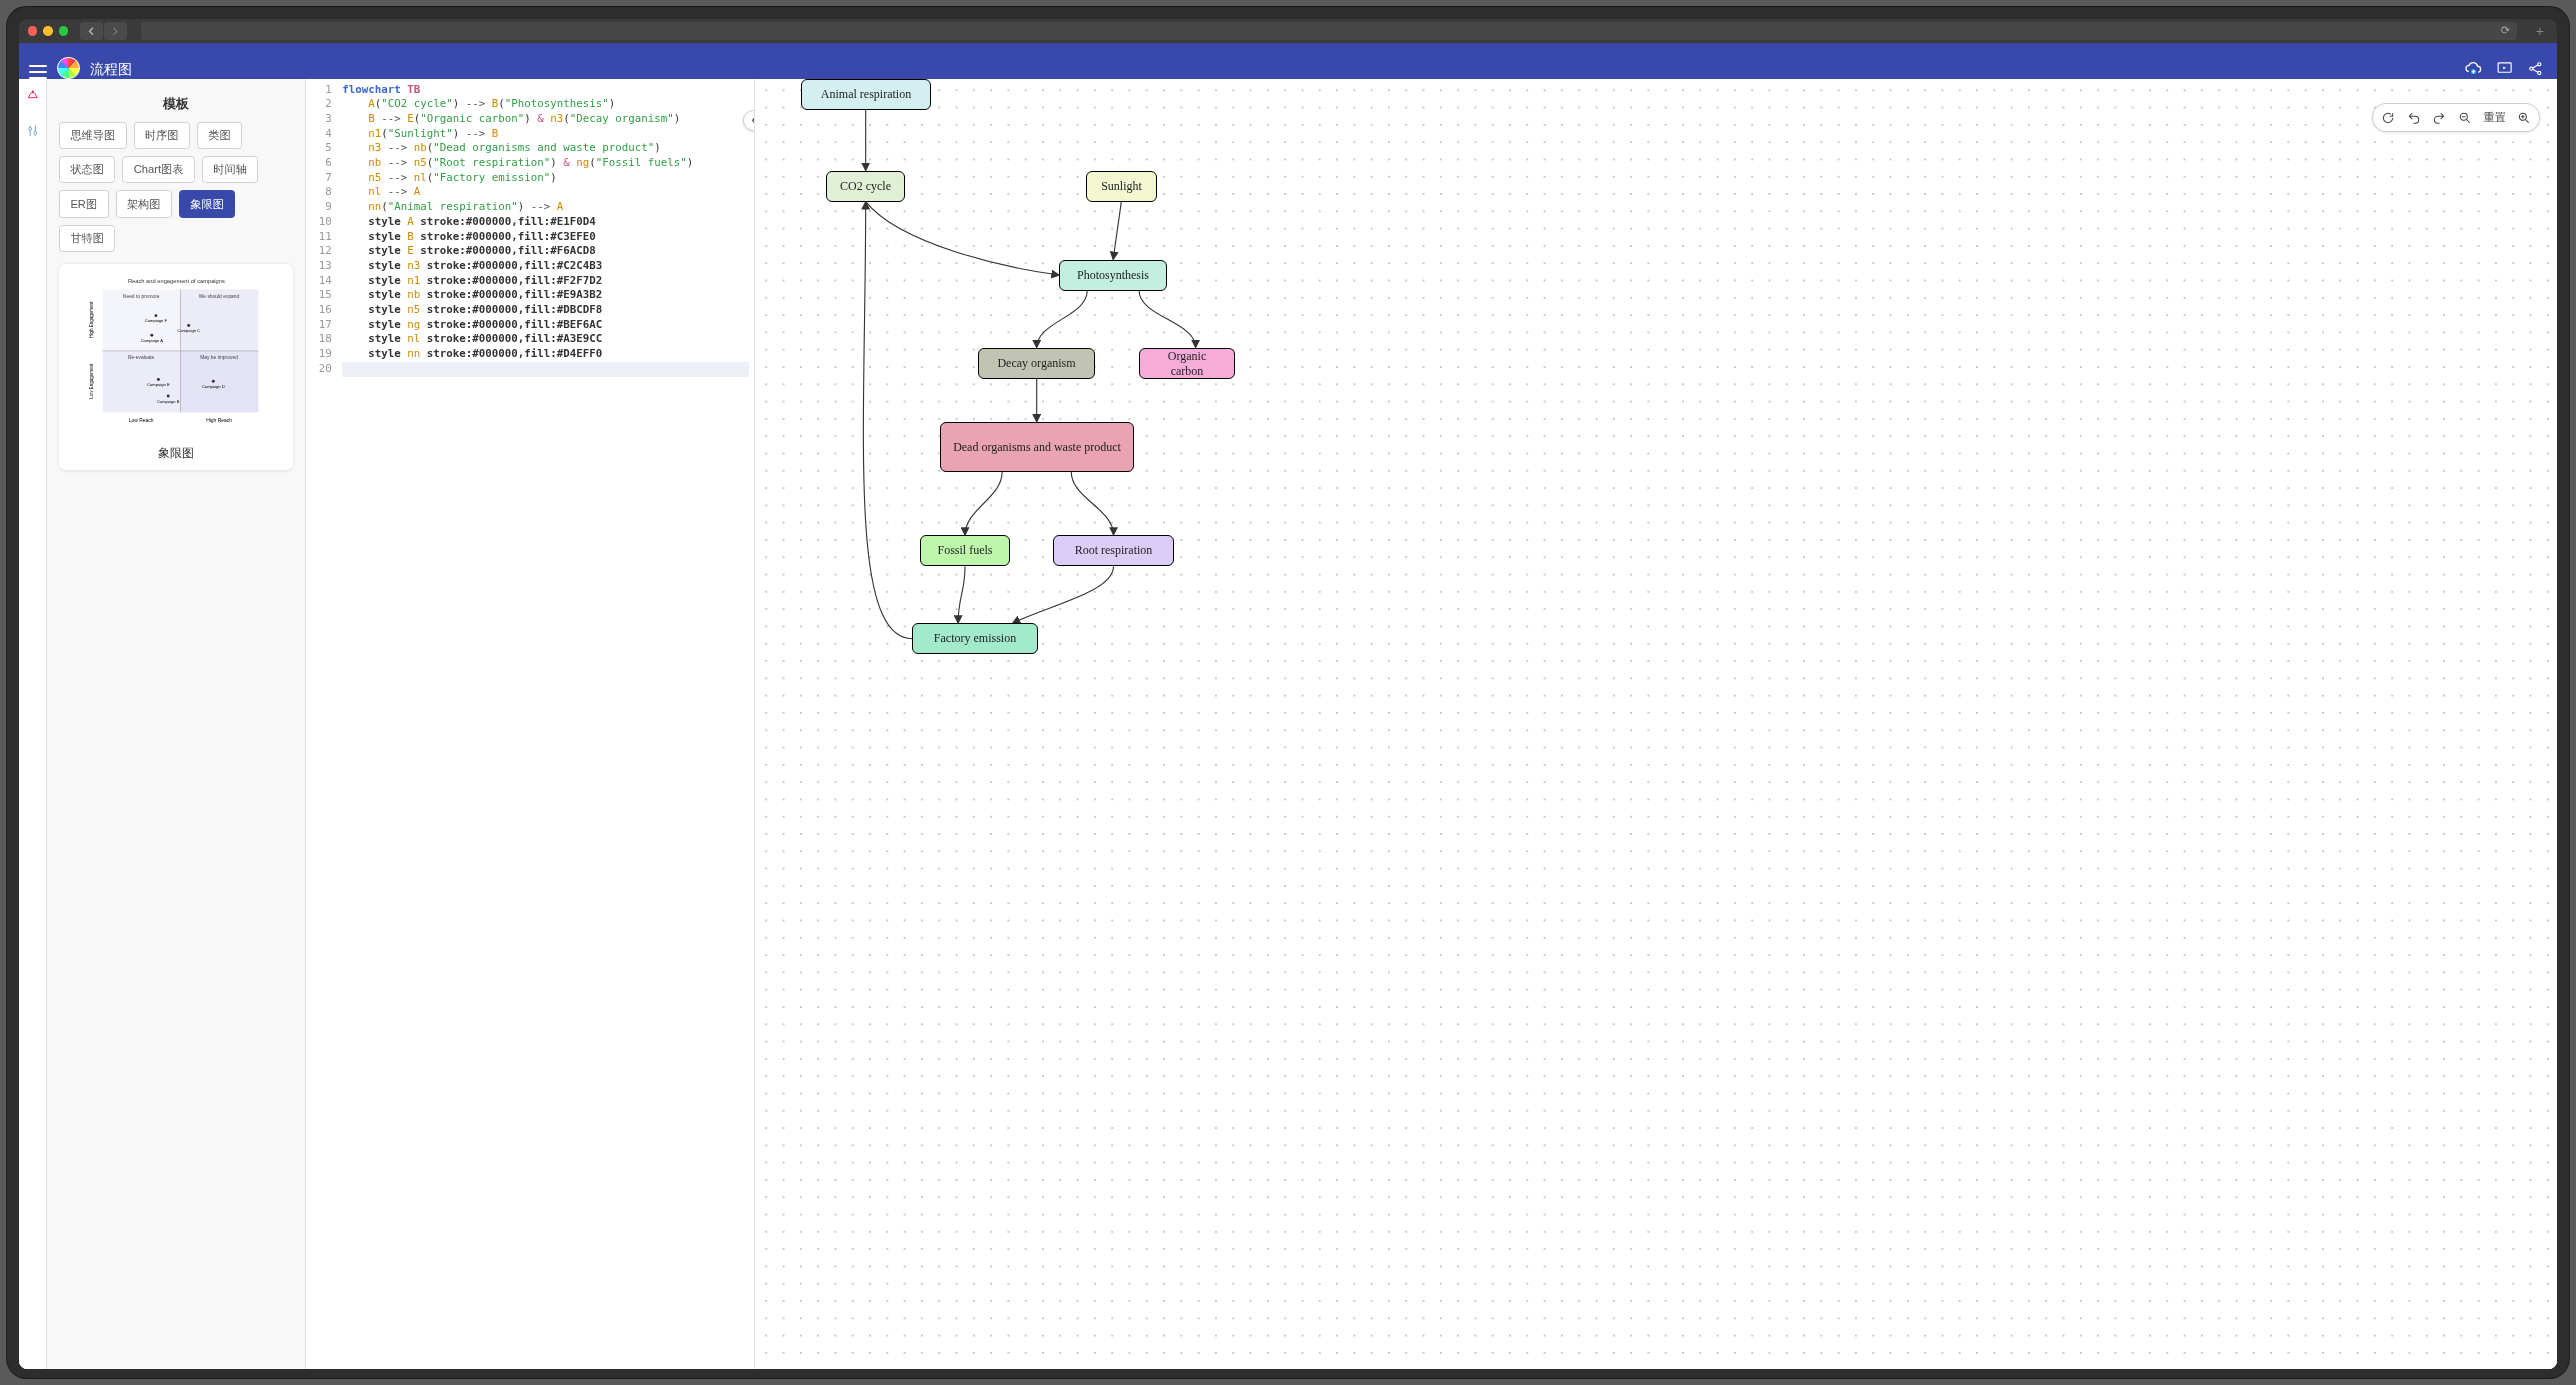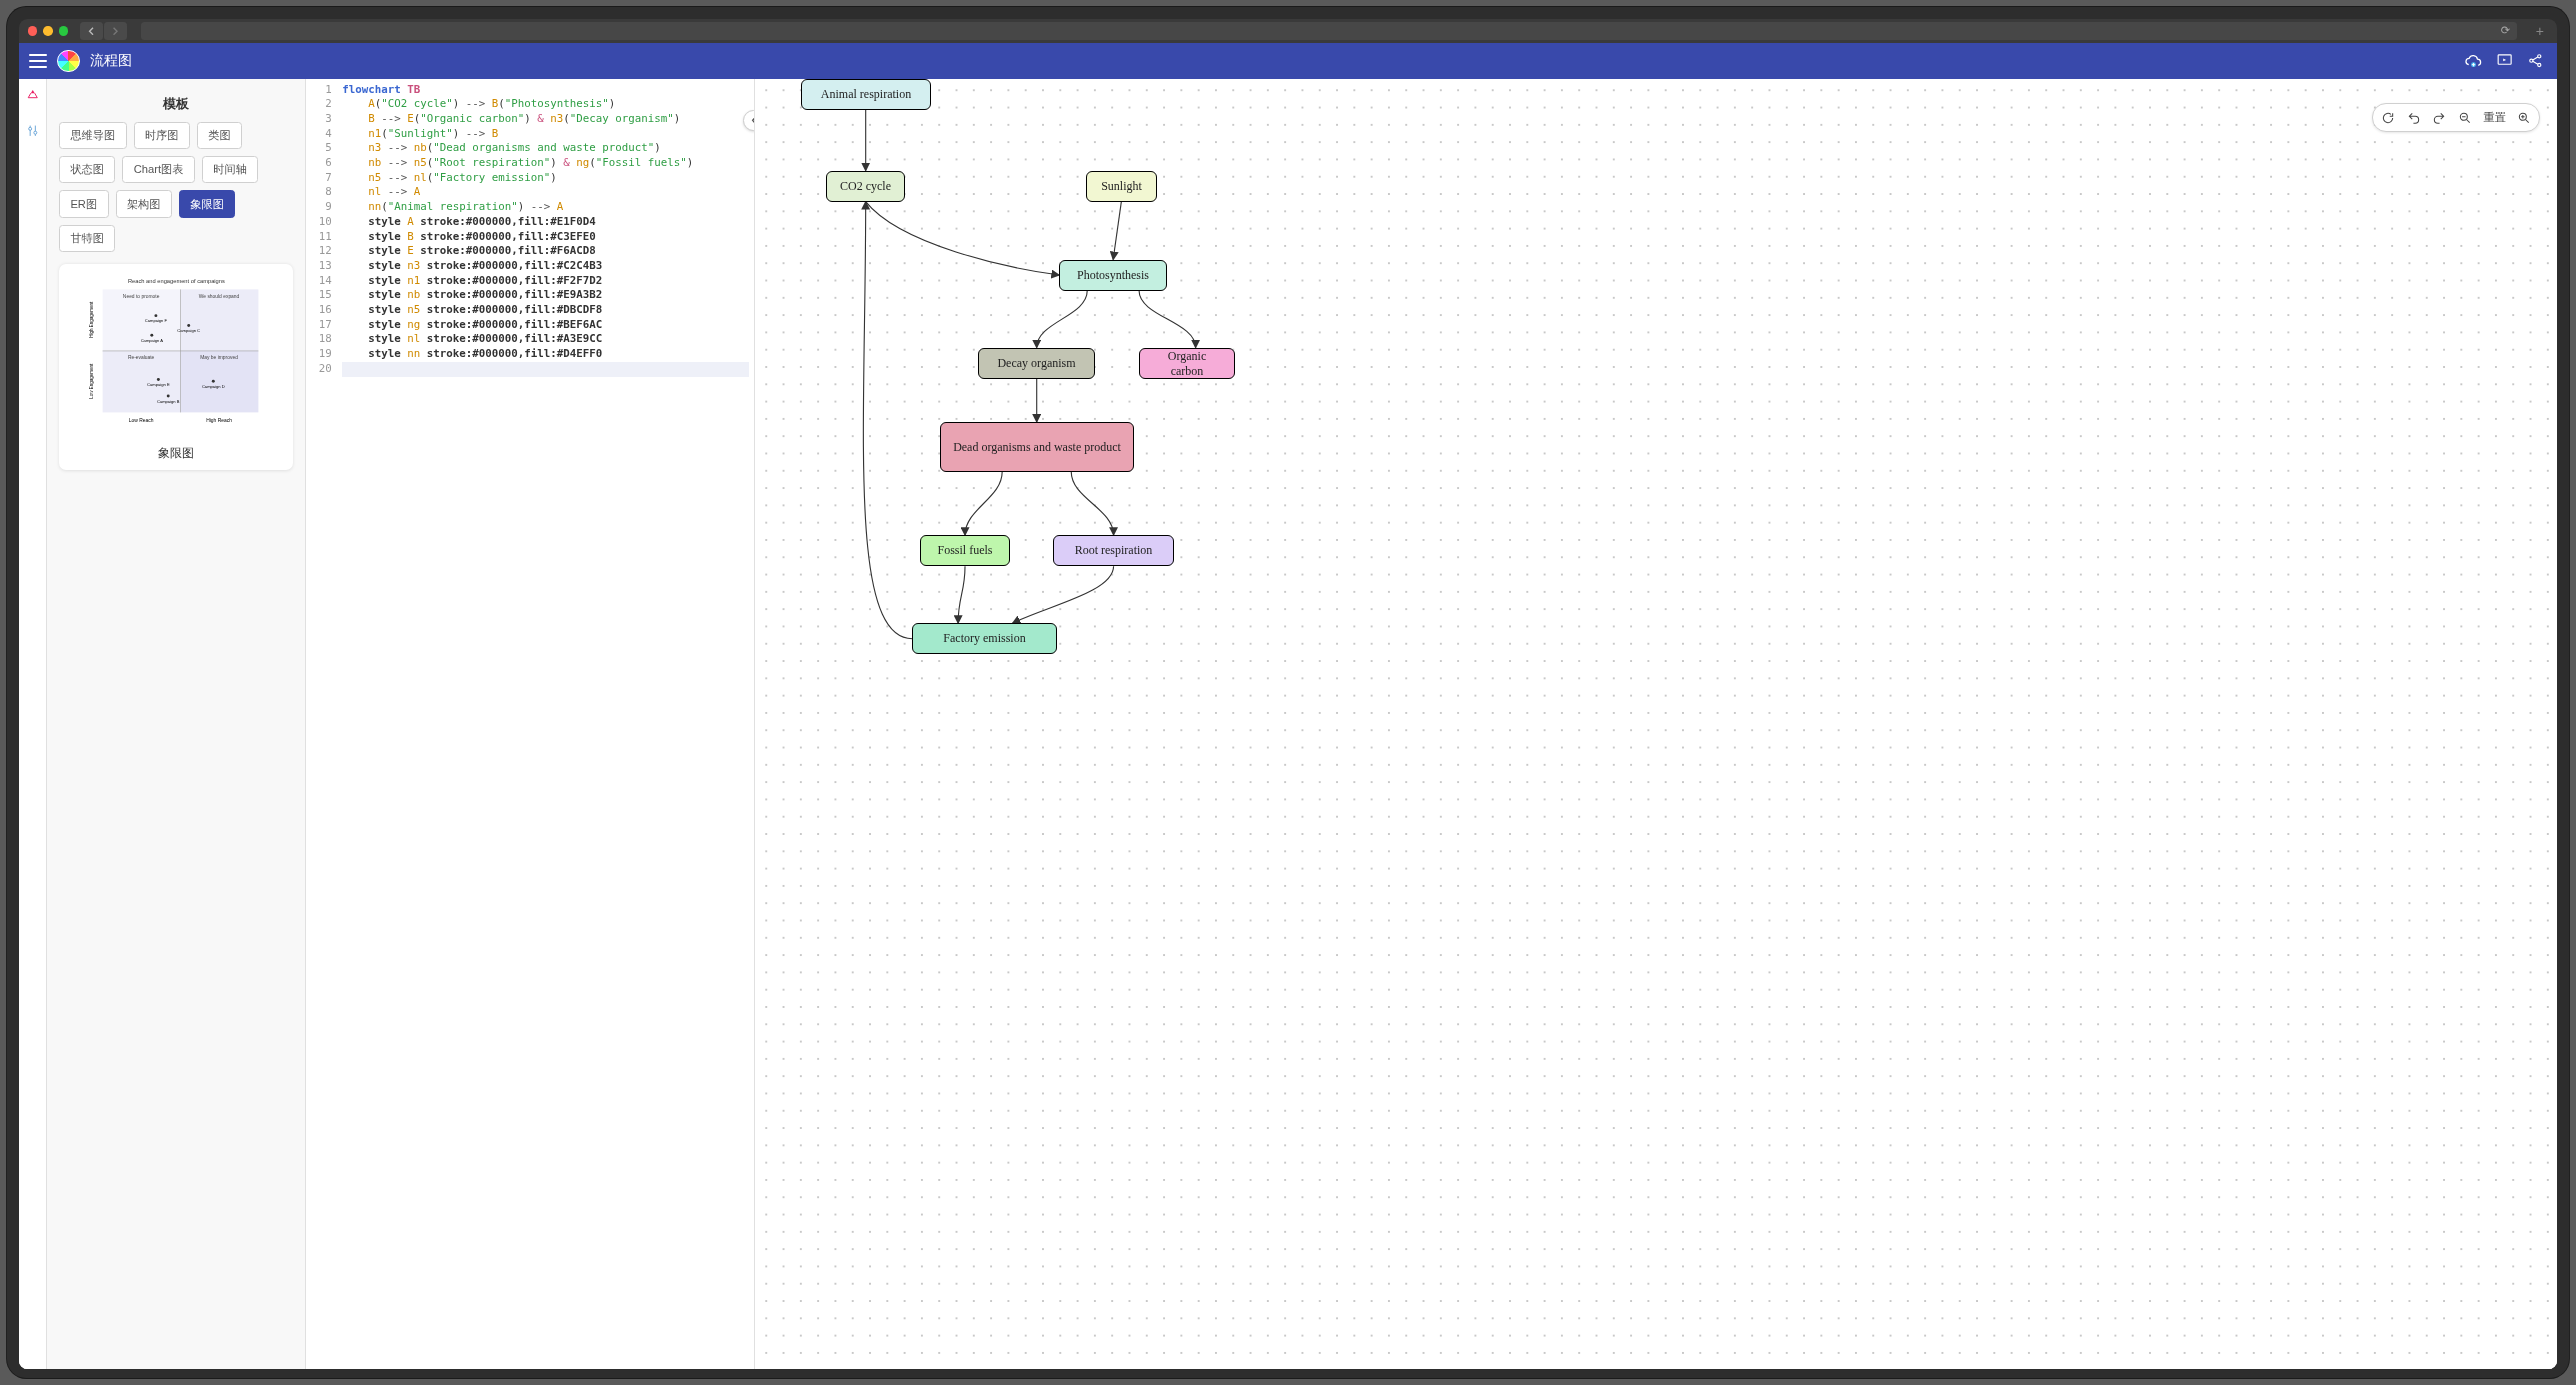--- a/index.html
+++ b/index.html
@@ -10,21 +10,21 @@
 .dot { width: 9.5px; height: 9.5px; border-radius: 50%; }
 .dot.red { background: #ff5f57; }
 .dot.yellow { background: #febc2e; }
 .dot.green { background: #28c840; }
 .navbtns { display: flex; gap: 1.7px; margin-left: 5.2px; }
 .navbtn { width: 22.5px; height: 17.3px; background: #4a4a4a; border-radius: 3.5px; display: flex; align-items: center; justify-content: center; color: #999; font-size: 10.4px; }
 .addressbar { flex: 1; height: 17.3px; background: #474747; border-radius: 3.5px; margin: 0 7px; display: flex; align-items: center; justify-content: flex-end; padding: 0 7px; }
 .reload { color: #aaa; font-size: 11.2px; }
 .newtab { width: 17.3px; color: #888; text-align: center; font-size: 14px; }
 .app { flex: 1; background: #fff; border-bottom-left-radius: 8.6px; border-bottom-right-radius: 8.6px; overflow: hidden; display: flex; flex-direction: column; }
-.header { height: 36px; background: #3949ab; display: flex; align-items: center; padding: 0 10.4px; gap: 10.4px; color: #fff; }
+.header { height: 36px; background: #3949ab; display: flex; align-items: flex-end; padding: 0 10.4px; gap: 10.4px; color: #fff; }
 .hamburger { width: 17.3px; height: 14px; display: flex; flex-direction: column; justify-content: space-between; cursor: pointer; }
 .hamburger span { height: 1.7px; background: #fff; border-radius: 0.9px; }
 .logo-wheel { width: 22.5px; height: 22.5px; border-radius: 50%; background: conic-gradient(#f44 0 45deg,#fa4 45deg 90deg,#ff4 90deg 135deg,#af4 135deg 180deg,#4f8 180deg 225deg,#4ff 225deg 270deg,#48f 270deg 315deg,#f4f 315deg 360deg); border: 1.7px solid #fff; }
 .app-title { font-size: 14px; font-weight: 500; }
 .header-spacer { flex: 1; }
 .header-icon { width: 21px; height: 21px; display: flex; align-items: center; justify-content: center; cursor: pointer; color: #fff; }
 .body { flex: 1; display: flex; overflow: hidden; background: #f8f8f8; }
 .left-rail { width: 28px; border-right: 0.9px solid #e0e0e0; display: flex; flex-direction: column; align-items: center; padding-top: 8.6px; gap: 17.3px; background: #fff; }
 .rail-icon { width: 17.3px; height: 17.3px; cursor: pointer; display: flex; align-items: center; justify-content: center; }
 .sidebar { width: 259px; border-right: 0.9px solid #e0e0e0; padding: 16px 12px; background: #f8f8f8; overflow-y: auto; }
@@ -262,19 +262,19 @@
         <div id="nodes-layer">
             <div class="node" style="left: 46px; top: 0px; width: 130px; height: 31px; background: rgb(212, 239, 240);">Animal respiration</div>
             <div class="node" style="left: 71px; top: 92px; width: 79px; height: 31px; background: rgb(225, 240, 212);">CO2 cycle</div>
             <div class="node" style="left: 331px; top: 92px; width: 71px; height: 31px; background: rgb(242, 247, 210);">Sunlight</div>
             <div class="node" style="left: 304px; top: 181px; width: 108px; height: 31px; background: rgb(195, 239, 224);">Photosynthesis</div>
             <div class="node" style="left: 223px; top: 269px; width: 117px; height: 31px; background: rgb(194, 196, 179);">Decay organism</div>
             <div class="node" style="left: 384px; top: 269px; width: 96px; height: 31px; background: rgb(246, 172, 216);">Organic carbon</div>
             <div class="node" style="left: 185px; top: 343px; width: 194px; height: 50px; background: rgb(233, 163, 178);">Dead organisms and waste product</div>
             <div class="node" style="left: 165px; top: 456px; width: 90px; height: 31px; background: rgb(190, 246, 172);">Fossil fuels</div>
             <div class="node" style="left: 298px; top: 456px; width: 121px; height: 31px; background: rgb(219, 205, 248);">Root respiration</div>
-            <div class="node" style="left: 157px; top: 544px; width: 145px; height: 31px; background: rgb(163, 233, 204);">Factory emission</div>
+            <div class="node" style="left: 157px; top: 544px; width: 126px; height: 31px; background: rgb(163, 233, 204);">Factory emission</div>
           </div>
       </div>
     </div>
   </div>
 </div>
 
 
 </body></html>

